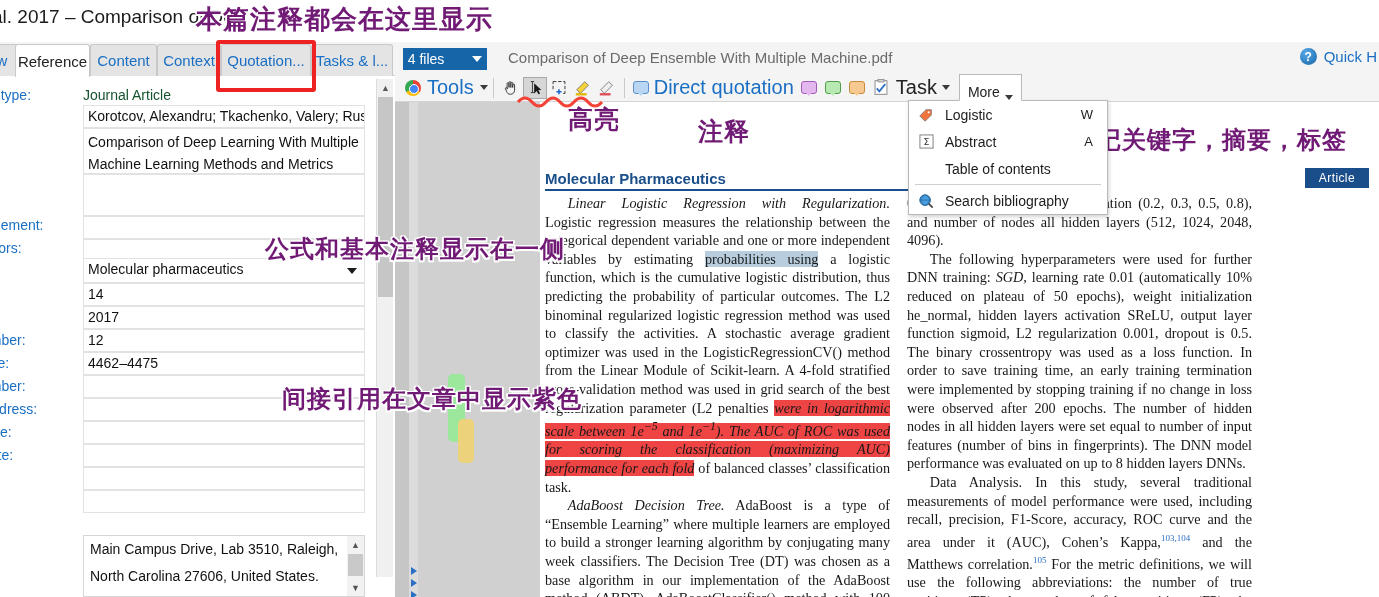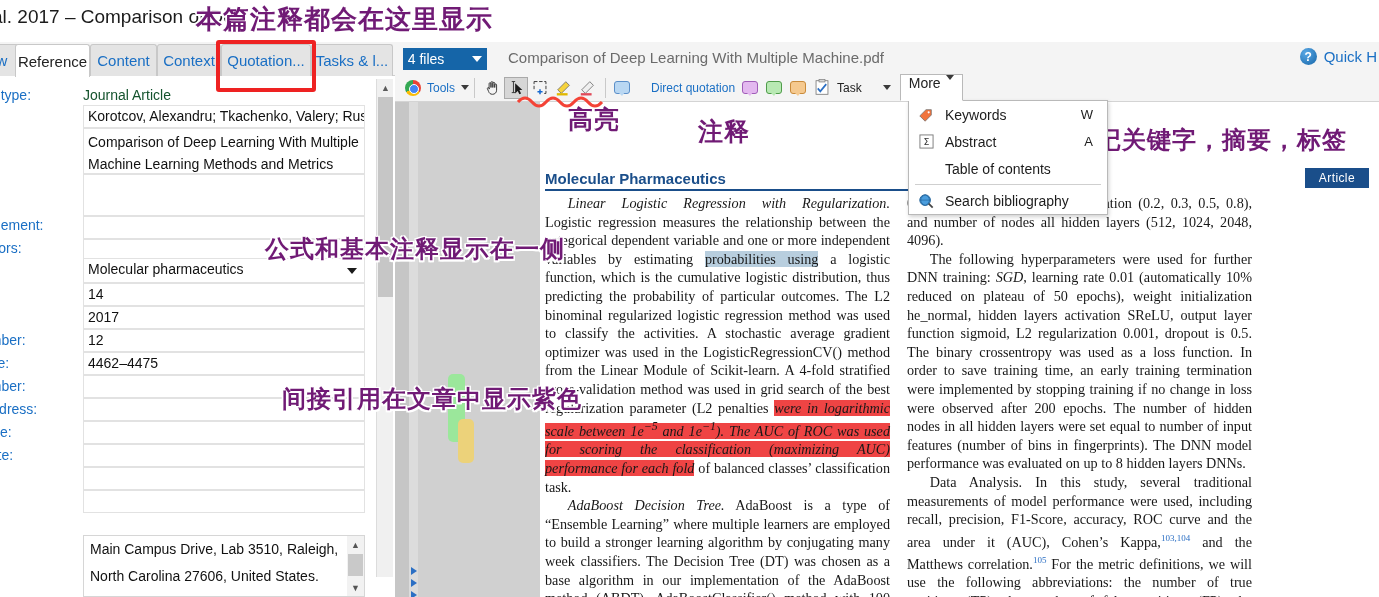--- a/index.html
+++ b/index.html
@@ -75,39 +75,39 @@
   .tools-group { display: flex; align-items: center; gap: 6px; padding-left: 10px; cursor: pointer; }
   .chrome-icon {
     width: 16px; height: 16px; border-radius: 50%;
     background: conic-gradient(#ea4335 0 33%, #fbbc05 0 66%, #34a853 0 100%);
     position: relative;
   }
   .chrome-icon::after {
     content: ""; position: absolute; left: 4px; top: 4px; width: 8px; height: 8px;
     border-radius: 50%; background: #4285f4; border: 1.5px solid #fff;
   }
-  .tb-label { font-size: 12px; color: #1a6fc4; white-space: nowrap; }
+  .tb-label { font-size: 20px; color: #1a6fc4; white-space: nowrap; }
   .caret-dark { border-left: 4px solid transparent; border-right: 4px solid transparent;
     border-top: 5px solid #3a3a3a; }
   .tb-icon {
     width: 24px; height: 22px; display: flex; align-items: center; justify-content: center;
     cursor: pointer; font-size: 14px;
   }
   .tb-icon.selected { background: #d6d6d6; border: 1px solid #a9a9a9; }
-  .annot-btn { display: flex; align-items: center; gap: 21px; cursor: pointer; padding: 0 3px; }
+  .annot-btn { display: flex; align-items: center; gap: 5px; cursor: pointer; padding: 0 3px; }
   .bubble {
     width: 16px; height: 13px; border-radius: 3px; position: relative; display:inline-block;
   }
   .bubble::after {
     content:""; position:absolute; left:3px; bottom:-3px;
     border-left:4px solid transparent; border-right:3px solid transparent;
     border-top:4px solid currentColor;
   }
   .more-btn {
-    display: flex; align-items: flex-start; gap: 5px; cursor: pointer;
+    display: flex; align-items: flex-end; gap: 5px; cursor: pointer;
     background: #ffffff; border: 1px solid #b9b9b9; border-bottom: 1px solid #ffffff;
     height: 27px; padding: 0 8px; position: relative; z-index: 31;
     font-size: 14px; color: #222; margin-left: 6px;
   }
 
   
   .dropdown {
     position: absolute; left: 908px; top: 100px; width: 200px;
     background: #ffffff; border: 1px solid #b9b9b9; z-index: 30;
     box-shadow: 1px 2px 4px rgba(0,0,0,0.18);
@@ -248,21 +248,21 @@
     <div class="tab" style="left:90px; width:67px;">Content</div>
     <div class="tab" style="left:157px; width:64px;">Context</div>
     <div class="tab" style="left:221px; width:90px;">Quotation...</div>
     <div class="tab" style="left:311px; width:82px;">Tasks &amp; l...</div>
   </div>
 
   <div class="files-btn">
     <span>4 files</span>
     <span class="files-caret"></span>
   </div>
-  <div class="pdf-filename">Comparison of Deep Learning With Multiple Machine.pdf</div>
+  <div class="pdf-filename">Comparison of Deep Ensemble With Multiple Machine.pdf</div>
 
   <div class="quick-help">
     <span class="qh-icon">?</span>
     <span>Quick H</span>
   </div>
 
   <div class="pdf-toolbar">
     <div class="tools-group">
       <span class="chrome-icon"></span>
       <span class="tb-label">Tools</span>
@@ -331,21 +331,21 @@
   </div>
 
   <div class="dropdown">
     <div class="dd-item">
       <span class="dd-icon">
         <svg width="16" height="16" viewBox="0 0 18 18">
           <path d="M2 10 L9 3 L15 3 L15 9 L8 16 Z" fill="#f1743d" stroke="#6a6a6a" stroke-width="0.8"></path>
           <circle cx="12" cy="6" r="1.2" fill="#fff"></circle>
         </svg>
       </span>
-      <span class="dd-text">Keywords</span>
+      <span class="dd-text">Logistic</span>
       <span class="dd-key">W</span>
     </div>
     <div class="dd-item">
       <span class="dd-icon">
         <svg width="15" height="15" viewBox="0 0 16 16">
           <rect x="1" y="1" width="14" height="14" fill="#fff" stroke="#7a7a7a" stroke-width="1"></rect>
           <text x="8" y="12" font-size="10" text-anchor="middle" fill="#333" font-family="DejaVu Sans">Σ</text>
         </svg>
       </span>
       <span class="dd-text">Abstract</span>

